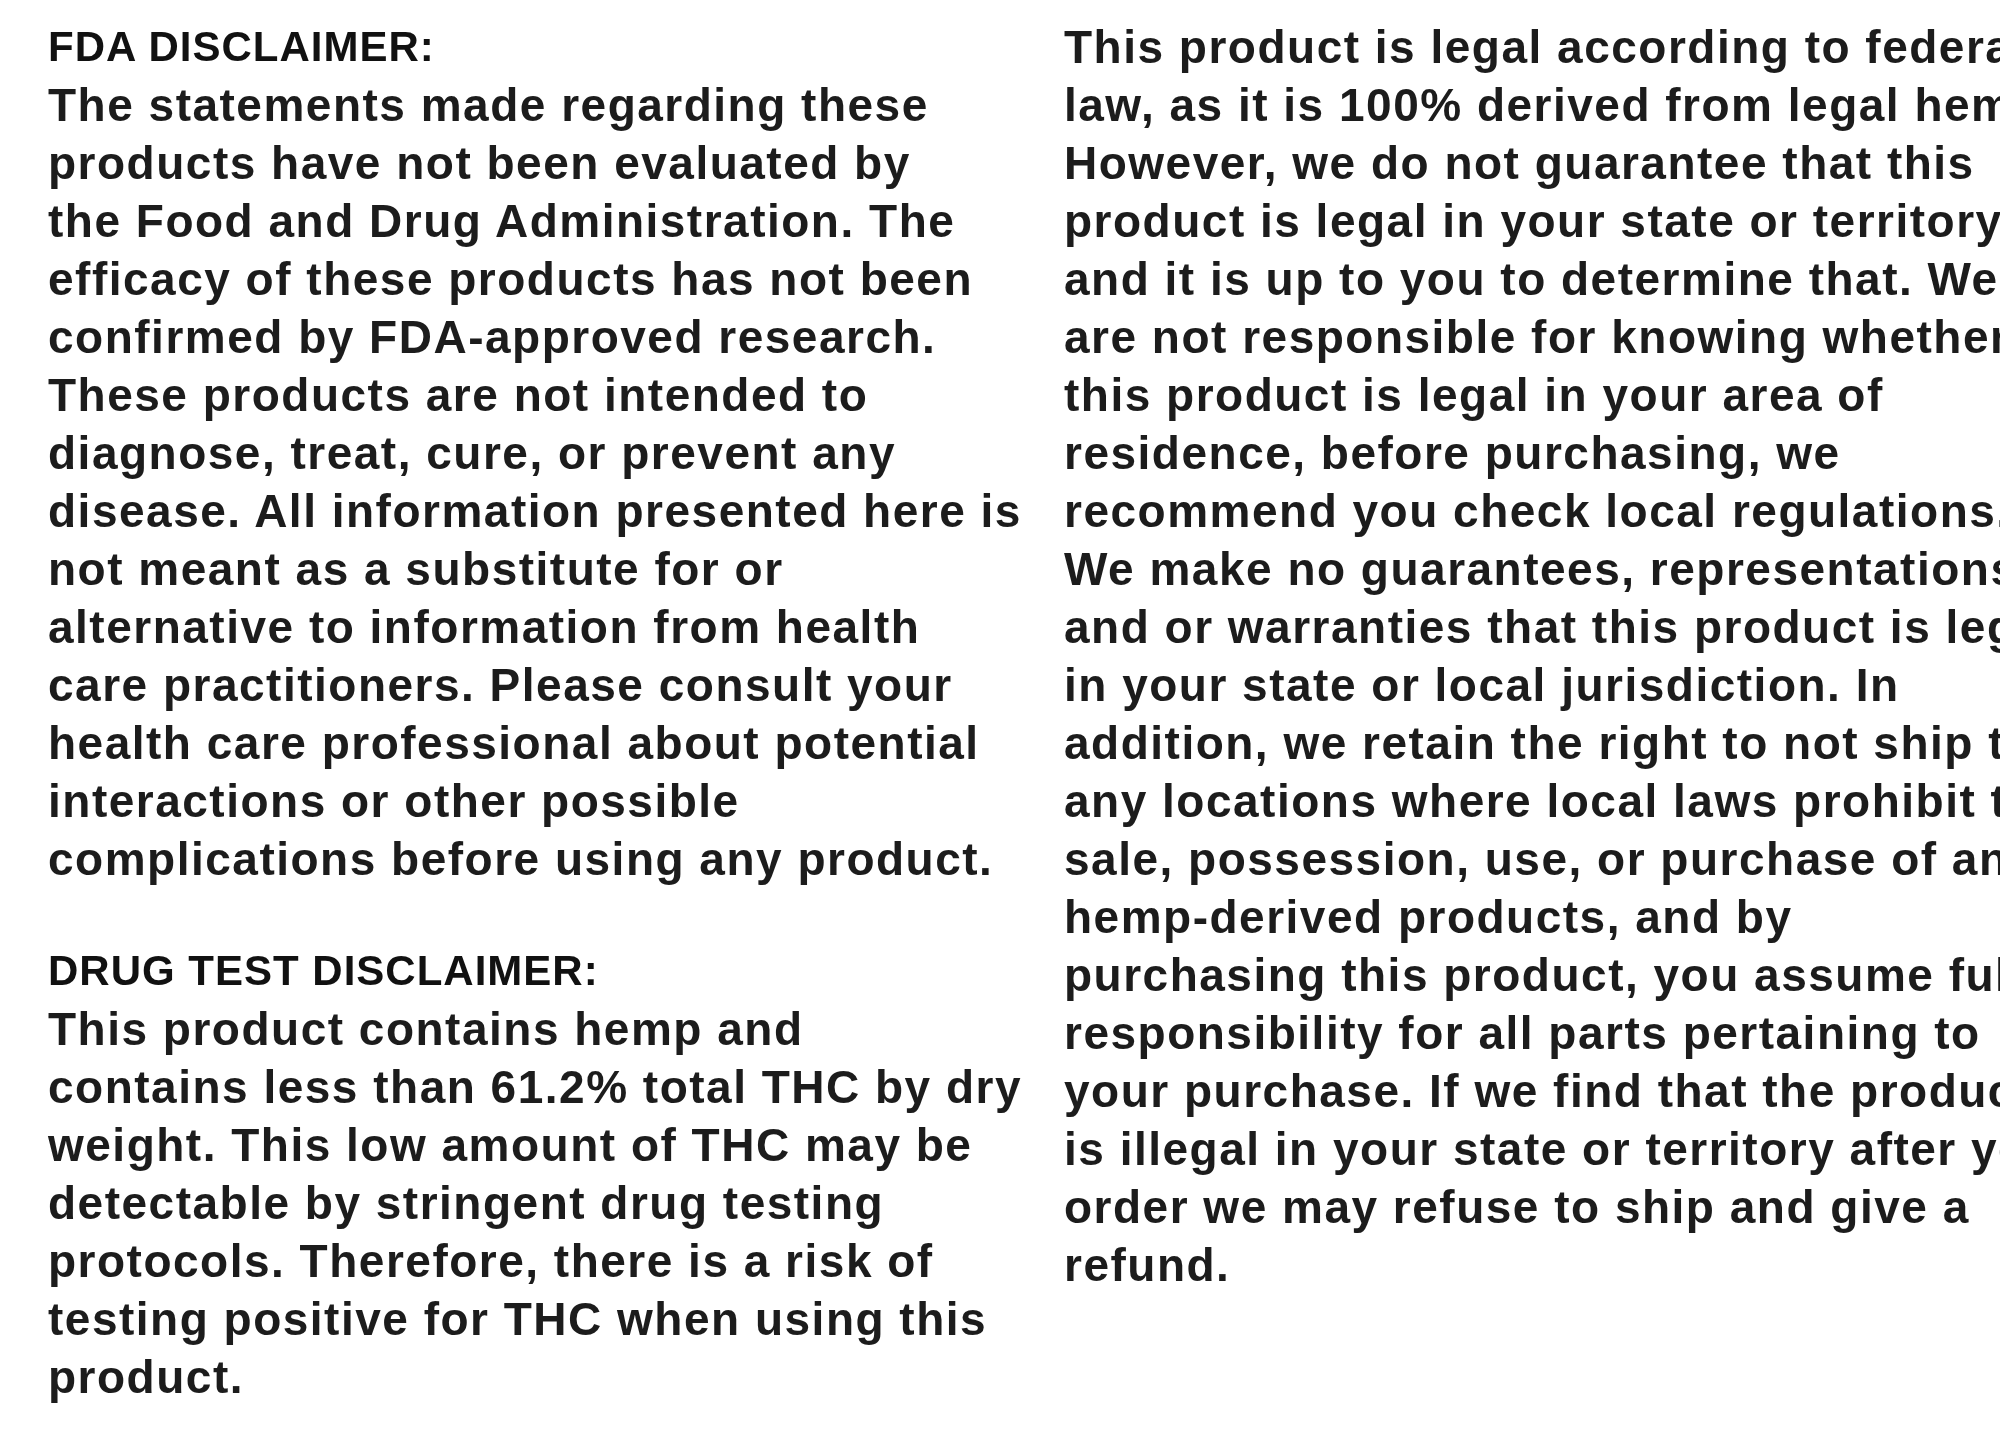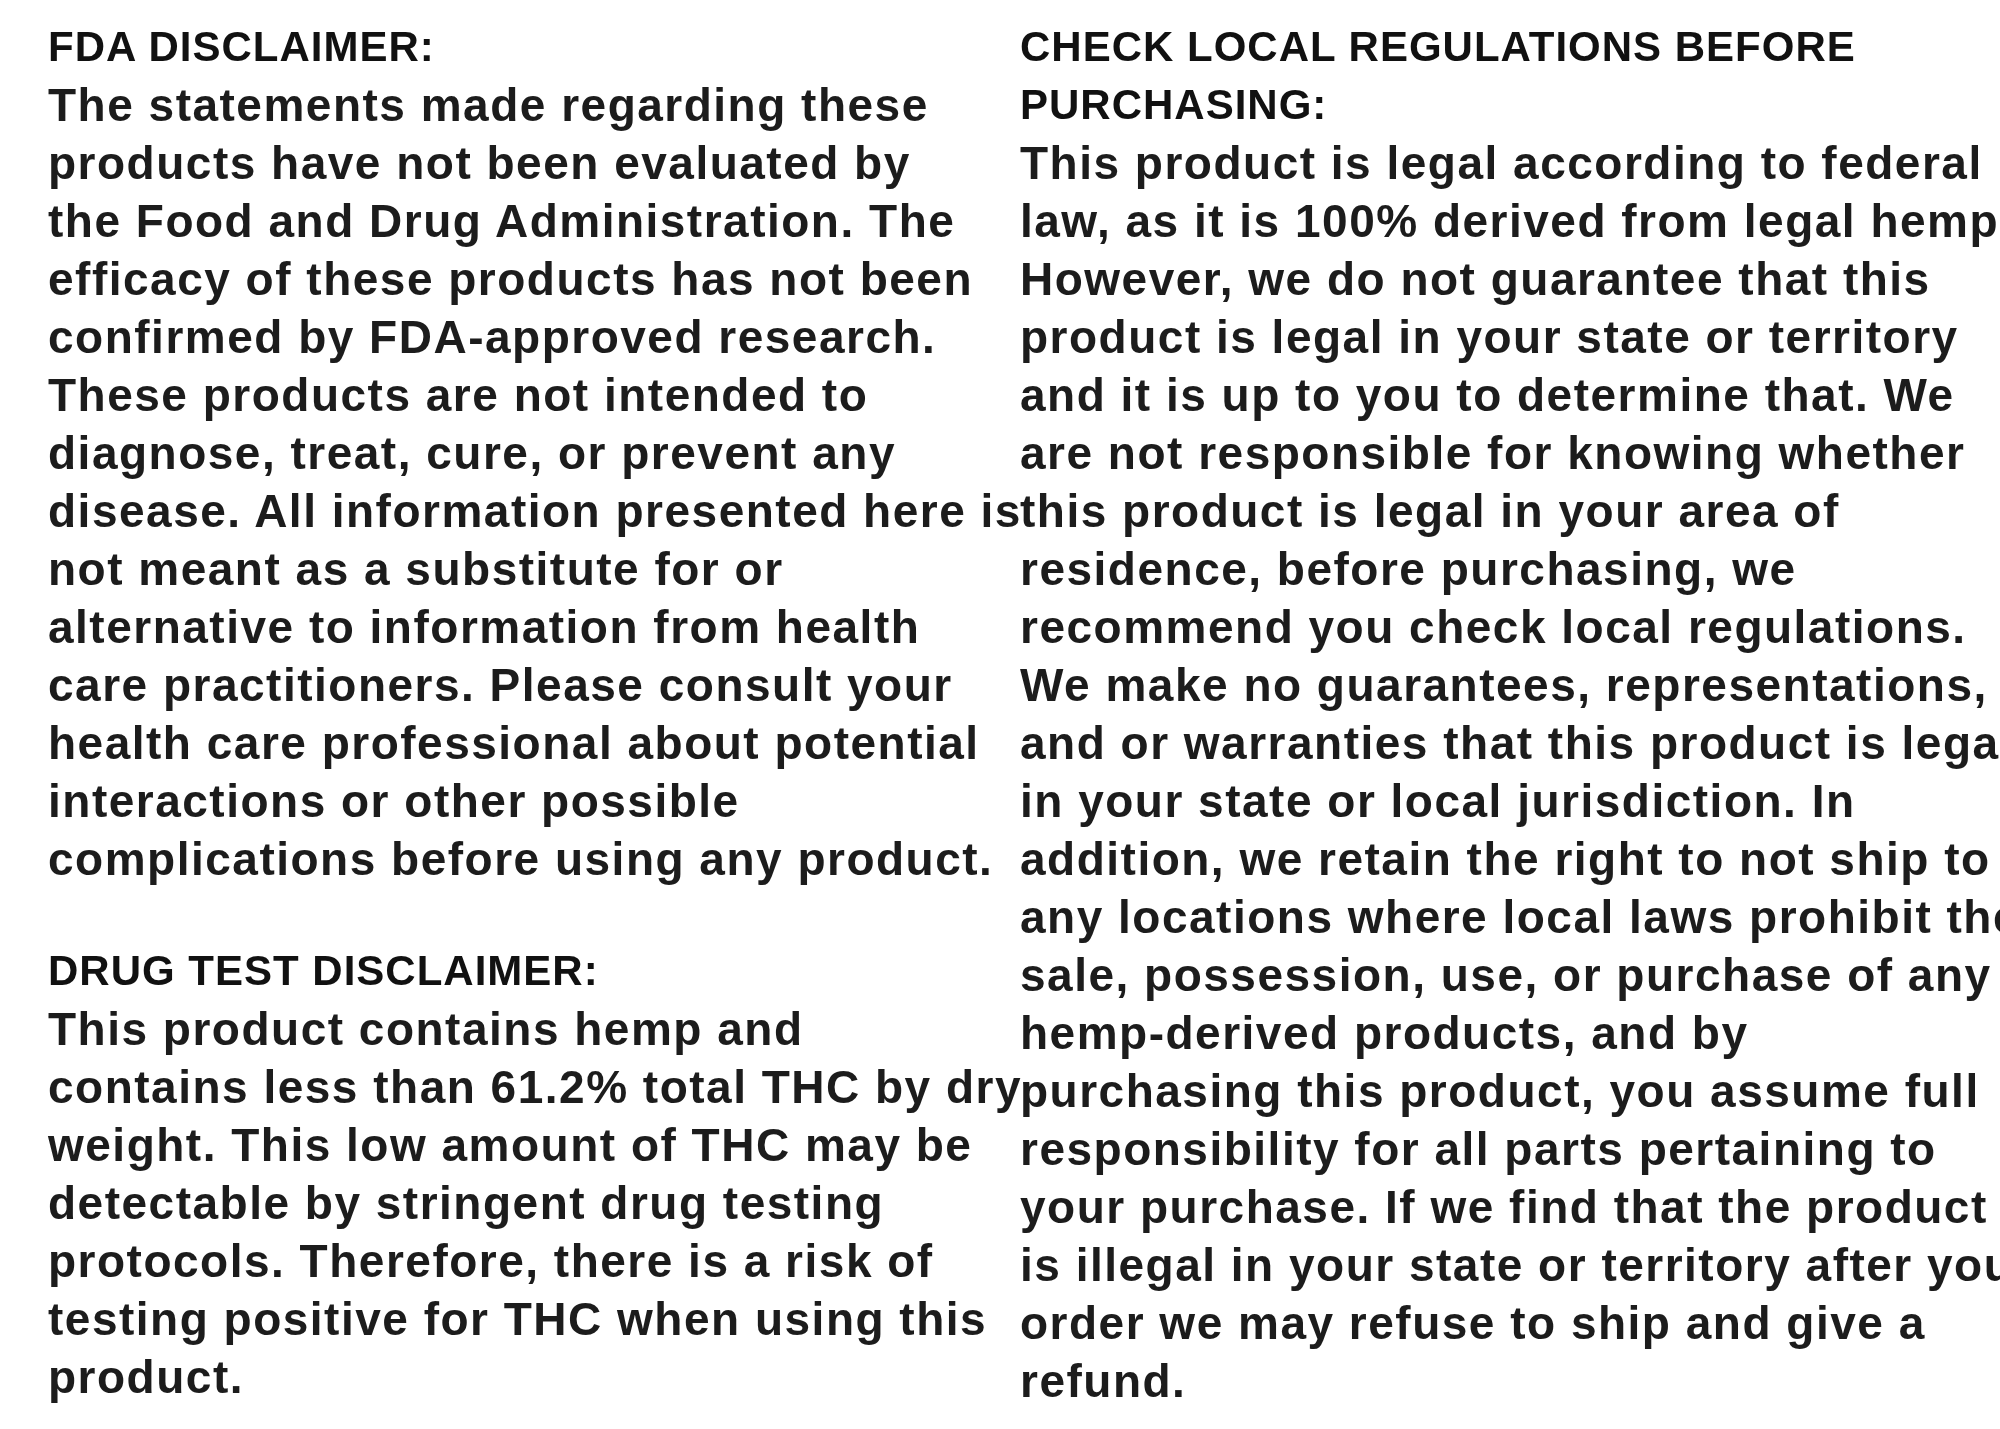--- a/index.html
+++ b/index.html
@@ -11,21 +11,21 @@
     height: 1429px;
     background: #ffffff;
     color: #161616;
     font-family: "Liberation Sans", "DejaVu Sans", sans-serif;
     overflow: hidden;
   }
   .page {
     display: flex;
     box-sizing: border-box;
     padding: 18px 14px 0 48px;
-    gap: 72px;
+    gap: 116px;
     width: 1711px;
     height: 1429px;
   }
   .column {
     box-sizing: border-box;
   }
   .column-left {
     flex: 0 0 900px;
     width: 900px;
   }
@@ -87,22 +87,20 @@
 protocols. Therefore, there is a risk of
 testing positive for THC when using this
 product.</div>
     </div>
 
   </div>
 
   <div class="column column-right">
 
     <div class="section">
-      <div class="section-heading">CHECK LOCAL REGULATIONS BEFORE
-PURCHASING:</div>
       <div class="section-body">This product is legal according to federal
 law, as it is 100% derived from legal hemp.
 However, we do not guarantee that this
 product is legal in your state or territory
 and it is up to you to determine that. We
 are not responsible for knowing whether
 this product is legal in your area of
 residence, before purchasing, we
 recommend you check local regulations.
 We make no guarantees, representations,

